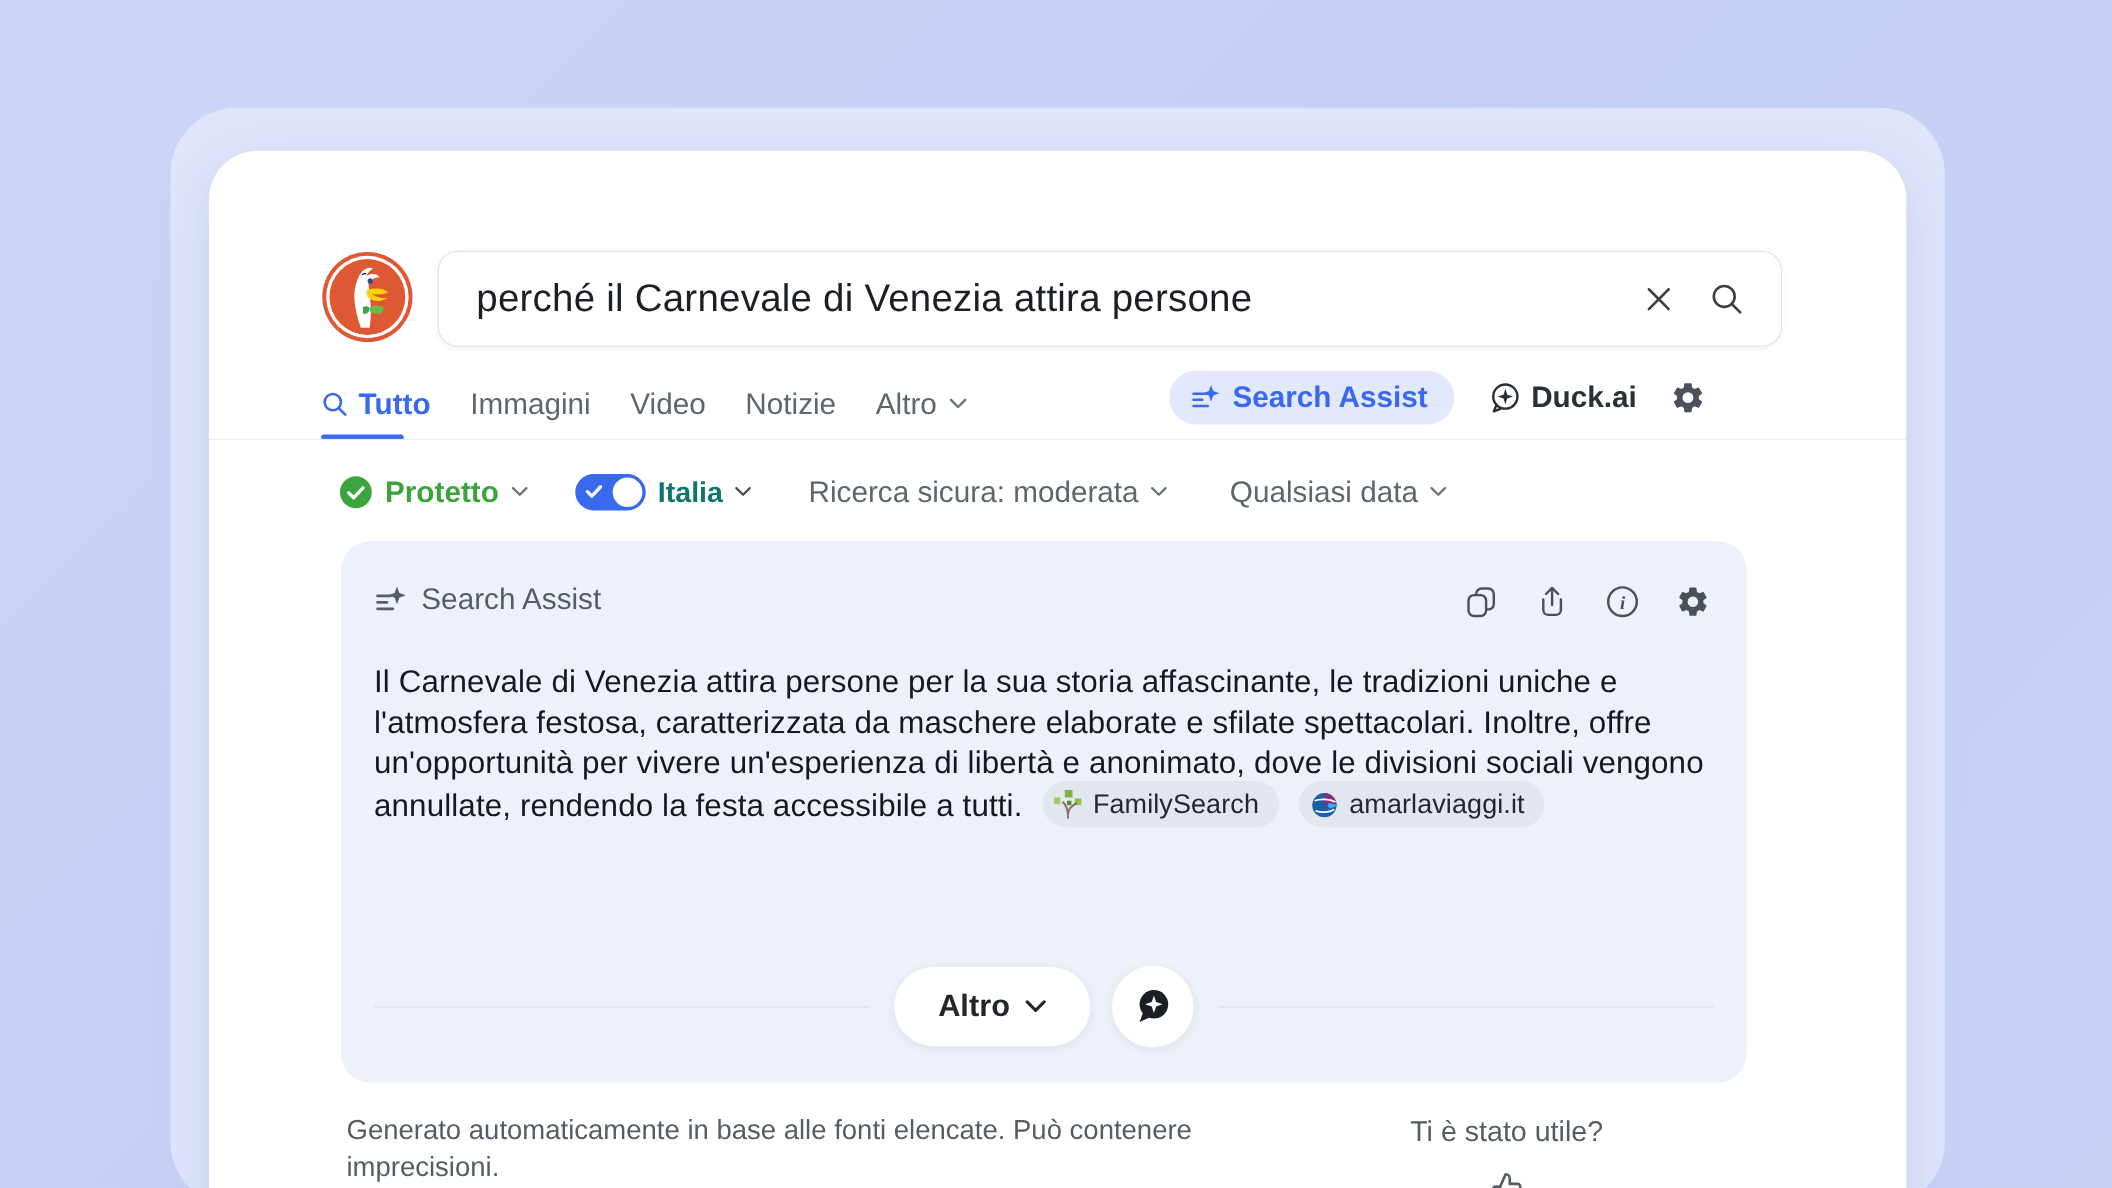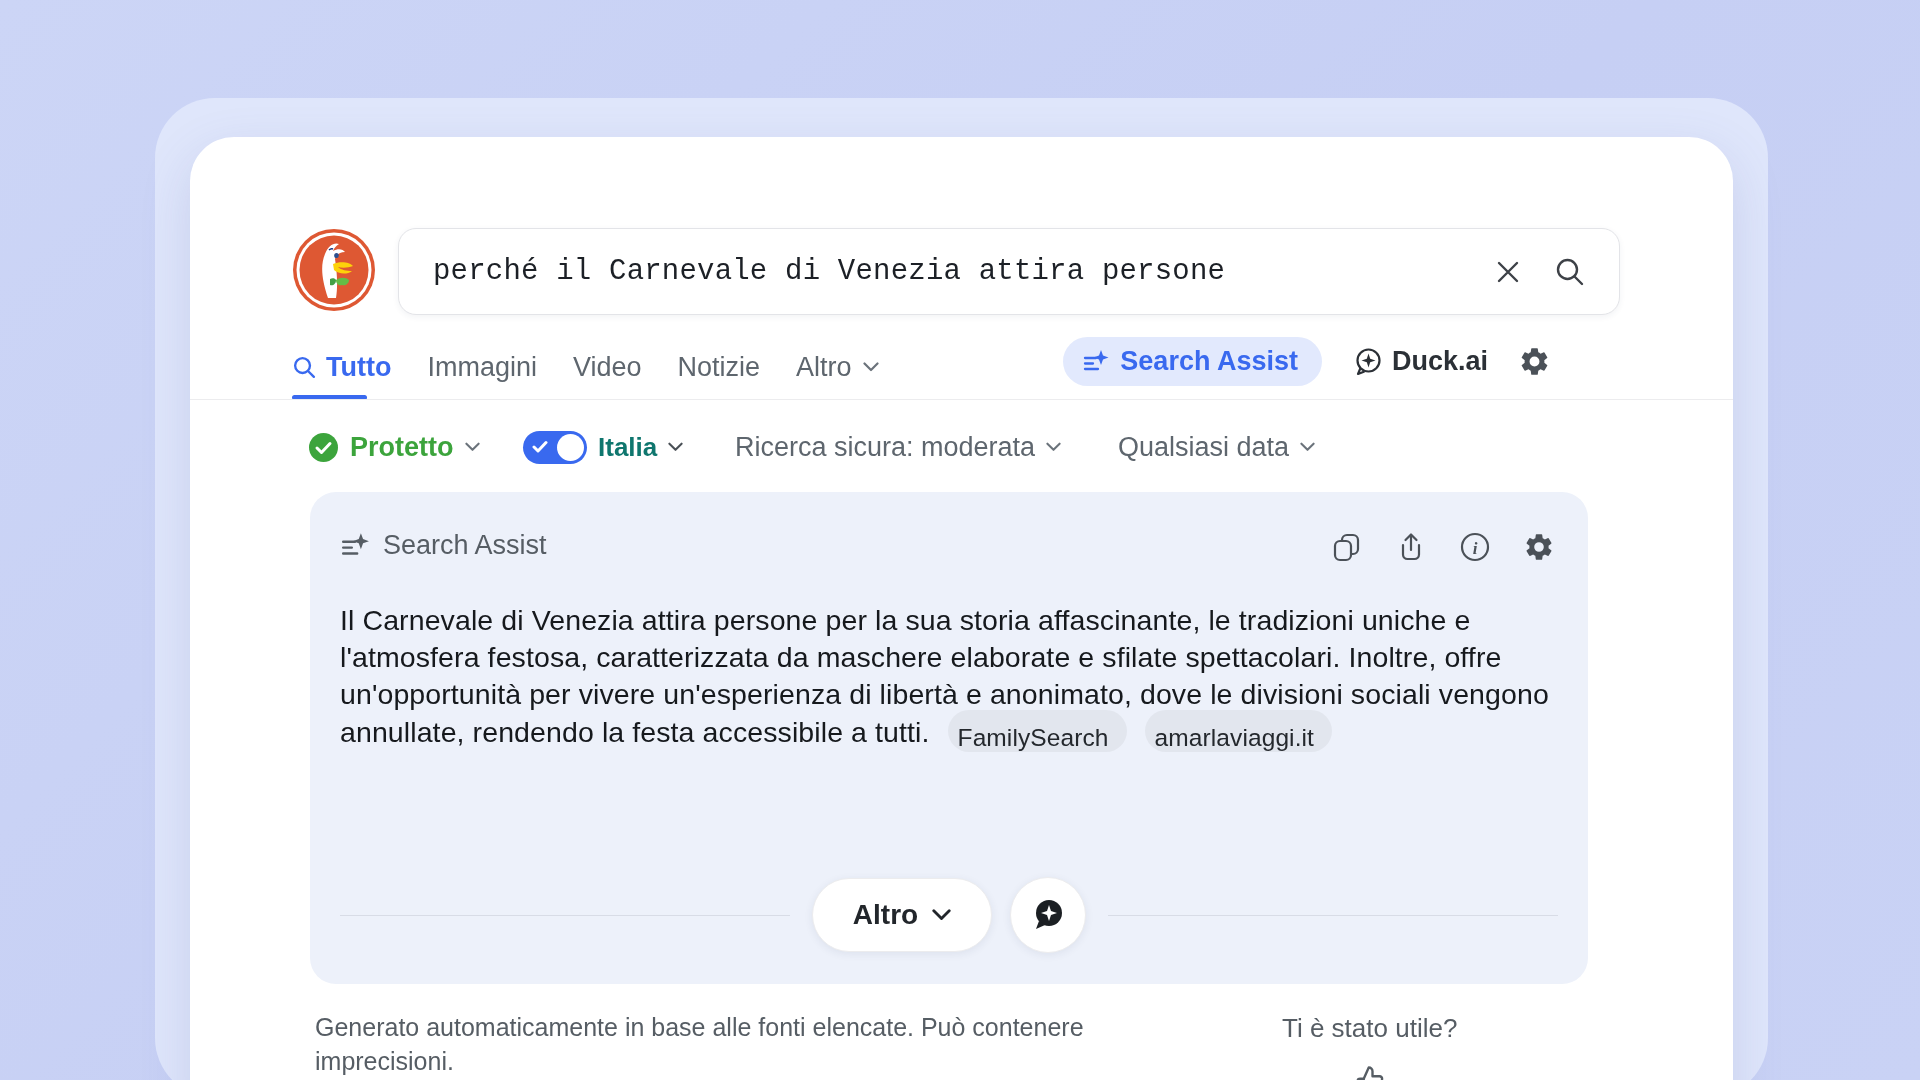--- a/index.html
+++ b/index.html
@@ -12,22 +12,22 @@
   .card  { position:absolute; left:190px; top:137px; width:1543px; height:1000px;
            background:#ffffff; border-radius:44px;
            box-shadow:0 18px 50px rgba(90,102,170,.18); }
 
   
   .logo { position:absolute; left:102px; top:91px; width:84px; height:84px; }
   .searchbar { position:absolute; left:208px; top:91px; width:1222px; height:87px;
                background:#fff; border:1px solid #e3e4e8; border-radius:18px;
                box-shadow:0 2px 6px rgba(40,50,90,.06);
                display:flex; align-items:center; padding:0 26px 0 34px; }
-  .searchbar .query { flex:1; font-size:29px; font-weight:500; color:#1c2026; letter-spacing:.2px;
-                      white-space:nowrap; overflow:hidden;font-family:Liberation Mono, monospace; }
+  .searchbar .query { flex:1; font-size:35px; font-weight:500; color:#1c2026; letter-spacing:.2px;
+                      white-space:nowrap; overflow:hidden; }
   .sb-icon { width:62px; height:60px; display:flex; align-items:center; justify-content:center; cursor:pointer; }
 
   
   .tabs { position:absolute; left:102px; top:206px; display:flex; align-items:center; gap:36px; height:48px; }
   .tab { display:flex; align-items:center; gap:9px; font-size:27px; color:#5e666e; cursor:pointer; }
   .tab.active { color:#3969EF; font-weight:700; }
   .tab .chev { margin-left:2px; }
   .tab-underline { position:absolute; left:102px; top:258px; width:75px; height:5px;
                    background:#3969EF; border-radius:3px; }
   .tabs-right { position:absolute; right:182px; top:200px; display:flex; align-items:center; gap:30px; }
@@ -52,21 +52,21 @@
   .acard { position:absolute; left:120px; top:355px; width:1278px; height:492px;
            background:#edf1fa; border-radius:26px; }
   .acard-head { position:absolute; left:30px; top:38px; display:flex; align-items:center; gap:13px;
                 color:#565d64; font-size:27px; font-weight:500; }
   .acard-actions { position:absolute; right:32px; top:38px; display:flex; align-items:center; gap:30px; }
   .acard-actions .ic { width:34px; height:34px; display:flex; align-items:center; justify-content:center; cursor:pointer; }
   .answer { position:absolute; left:30px; top:110px; width:1234px;
             font-size:28.5px; line-height:37px; color:#16191d; letter-spacing:.1px; }
   .chip { display:inline-flex; align-items:center; gap:9px; background:#e2e6ee; border-radius:21px;
           height:42px; padding:0 18px 0 10px; margin-left:10px; vertical-align:middle;
-          font-size:24.5px; color:#24282d; cursor:pointer; position:relative; top:-3px;flex-direction:column; }
+          font-size:24.5px; color:#24282d; cursor:pointer; position:relative; top:-3px; }
   .acard-foot { position:absolute; left:30px; right:30px; top:384px; height:78px;
                 display:flex; align-items:center; }
   .foot-line { flex:1; height:1px; background:#d8dce6; }
   .more-btn { display:flex; align-items:center; gap:14px; background:#fff; border:1px solid #ececee;
               border-radius:38px; height:74px; padding:0 40px; margin:0 18px 0 22px;
               font-size:28px; font-weight:700; color:#22262b; cursor:pointer;
               box-shadow:0 2px 8px rgba(40,50,90,.08); }
   .chat-btn { width:76px; height:76px; border-radius:50%; background:#fff; border:1px solid #ececee;
               display:flex; align-items:center; justify-content:center; margin-right:22px; cursor:pointer;
               box-shadow:0 2px 8px rgba(40,50,90,.08); }

